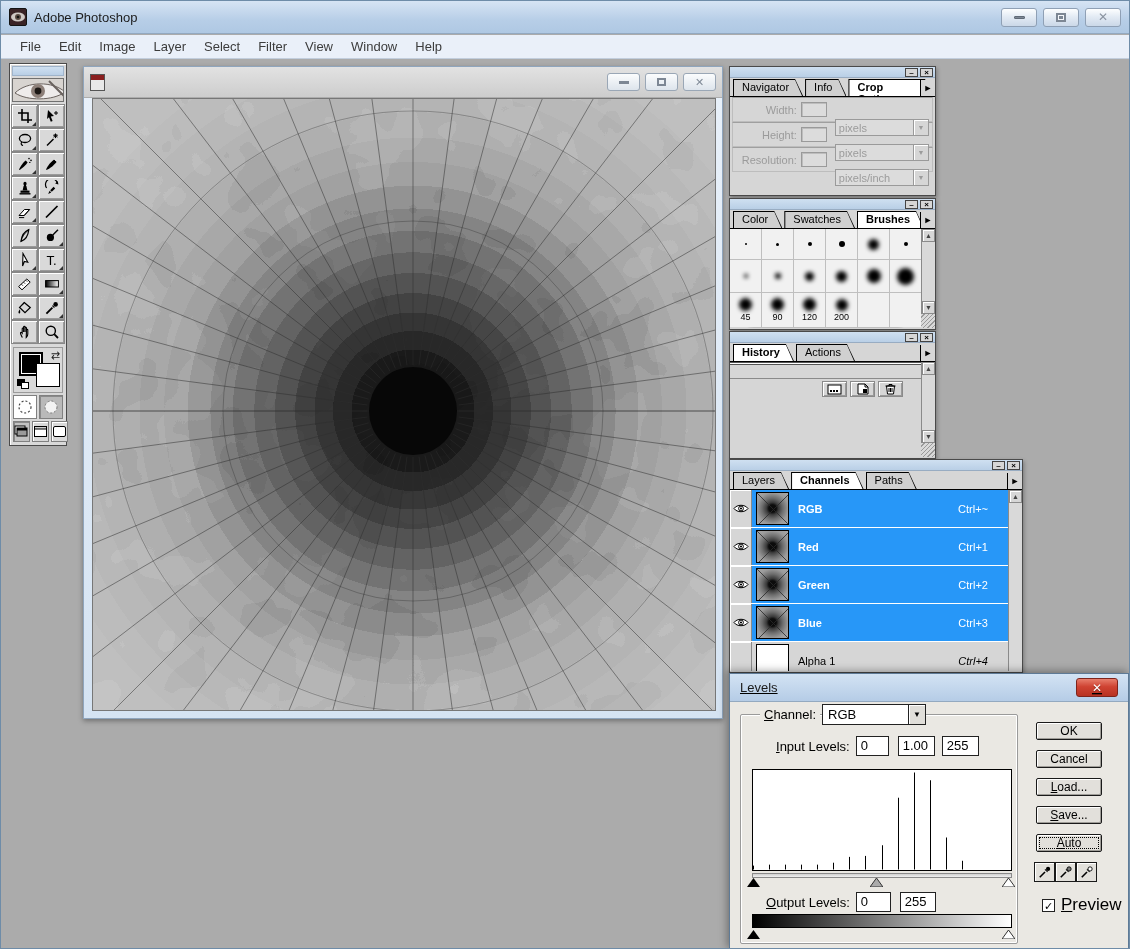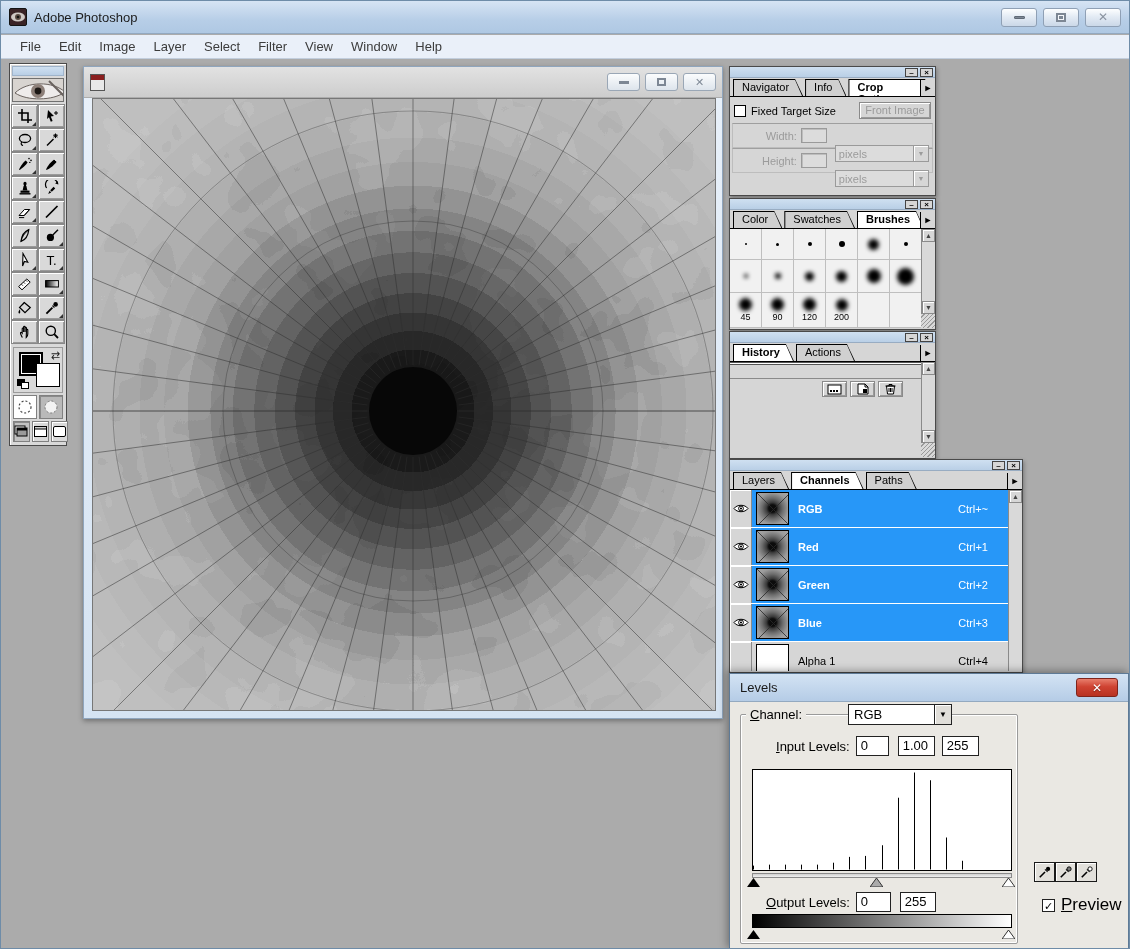--- a/index.html
+++ b/index.html
@@ -87,21 +87,21 @@
     box-shadow:inset 1px 1px 0 #fff,inset -1px -1px 0 #9a9a9a;font-size:11px;color:#9b9b9b;text-align:center;line-height:15px;}
   .co-field{display:flex;align-items:center;height:25px;margin:0 2px;border:1px solid #bdbdbd;border-top-color:#9f9f9f;padding:0 3px;}
   .co-field .lab{width:66px;text-align:right;font-size:11px;color:#9b9b9b;margin-right:4px;}
   .co-field .inp{width:28px;height:15px;background:#DCDCDC;border:1px solid #9a9a9a;box-shadow:inset 1px 1px 0 #bdbdbd;}
   .combo{display:flex;margin-left:8px;width:102px;height:17px;border:1px solid #9a9a9a;background:#DCDCDC;margin-top:36px;}
   .combo .val{flex:1;font-size:11px;color:#9b9b9b;padding:2px 3px;}
   .combo .dd{width:15px;border-left:1px solid #9a9a9a;background:#D6D6D6;box-shadow:inset 1px 1px 0 #fff;
     font-size:7px;color:#9b9b9b;text-align:center;line-height:15px;}
   
   .brush-grid{position:absolute;left:0;top:0;right:14px;bottom:0;background:#BFBFBF;
-    display:grid;grid-template-columns:repeat(6,1fr);grid-template-rows:30px 32px 34px;gap:1px;}
+    display:grid;grid-template-columns:repeat(6,1fr);grid-template-rows:30px 32px 34px;gap:1px;border-radius:24px;}
   .bcell{background:#F1F1F1;display:flex;flex-direction:column;align-items:center;justify-content:center;}
   .bdot{background:#000;border-radius:50%;}
   .bdot.soft{filter:blur(2px);}
   .blabel{font-size:9px;color:#000;margin-top:1px;}
   
   .hist-snap{display:flex;align-items:center;height:37px;background:#fff;border-bottom:1px solid #888;}
   .src-cell{width:20px;align-self:stretch;border-right:1px solid #9a9a9a;background:#E4E4E4;box-shadow:inset 1px 1px 0 #fff;display:flex;align-items:center;justify-content:center;}
   .hist-thumb{width:38px;height:29px;background:#050505;border:1px solid #000;margin:0 6px 0 4px;}
   .hist-name{font-size:11px;color:#000;white-space:nowrap;}
   .hist-sep{height:3px;background:#fff;border-top:1px solid #555;border-bottom:1px solid #555;}
@@ -119,33 +119,33 @@
   .chan-row.selected{background:#2797F8;border-bottom:1px solid #fff;}
   .eye-cell{width:22px;align-self:stretch;background:#D6D6D6;border-right:1px solid #8a8a8a;box-shadow:inset 1px 1px 0 #fff;
     display:flex;align-items:center;justify-content:center;flex:none;}
   .chan-thumb{width:33px;height:33px;border:1px solid #000;margin-left:4px;flex:none;
     background:radial-gradient(circle at 50% 50%,#0c0c0c 0 17%,#3c3c3c 28%,#6e6e6e 48%,#9b9b9b 72%,#a8a8a8);position:relative;overflow:hidden;}
   .chan-thumb.blank{background:#fff;}
   .chan-thumb svg{position:absolute;left:0;top:0;}
   .chan-name{font-size:11px;font-weight:bold;color:#fff;margin-left:9px;}
   .chan-row.plain .chan-name{color:#000;font-weight:normal;}
   .chan-short{margin-left:auto;margin-right:20px;font-size:11px;color:#fff;}
-  .chan-row.plain .chan-short{color:#000;}
+  .chan-row.plain .chan-short{color:#000;font-style:italic;}
   
   .levels{position:absolute;left:728px;top:672px;width:400px;height:277px;background:#EAE8E3;
-    border:1px solid #5E7A96;box-shadow:-2px -2px 8px rgba(0,0,0,.35);}
+    border:1px solid #5E7A96;box-shadow:-2px -2px 8px rgba(0,0,0,.35);text-decoration:underline;}
   .lv-title{height:28px;background:linear-gradient(#D3E3F4,#B5CCE6);border-bottom:1px solid #93A9C0;
     display:flex;align-items:center;padding:0 10px;}
   .lv-title .t{font-size:13px;color:#1a1a1a;}
   .lv-close{margin-left:auto;width:42px;height:19px;border:1px solid #7E241B;border-radius:3px;
     background:linear-gradient(#E87E6C,#CF4332 45%,#B83222);display:flex;align-items:center;justify-content:center;
     color:#fff;font-size:12px;font-weight:bold;text-shadow:0 1px 1px #7a1d12;}
   .groupbox{position:absolute;left:10px;top:40px;width:278px;height:230px;border:1px solid #9a9a9a;
     box-shadow:inset 0 0 0 1px #fff; border-radius:2px;}
-  .lv-chan-row{position:absolute;left:16px;top:30px;display:flex;align-items:center;gap:40px;}
+  .lv-chan-row{position:absolute;left:30px;top:30px;display:flex;align-items:center;}
   .lv-label{font-size:13px;color:#000;background:#EAE8E3;padding:0 4px;}
   .lv-combo{display:flex;width:104px;height:21px;border:1px solid #222;background:#fff;margin-left:2px;}
   .lv-combo .val{flex:1;font-size:13px;padding:2px 5px;color:#000;}
   .lv-combo .dd{width:17px;border-left:1px solid #222;background:#E0DED9;box-shadow:inset 1px 1px 0 #fff;
     font-size:8px;text-align:center;line-height:19px;color:#000;}
   .lv-input-row{position:absolute;left:0;top:62px;width:298px;display:flex;align-items:center;}
   .lv-inp{height:20px;border:1px solid #222;background:#fff;font-size:13px;padding:1px 4px;color:#000;}
   .lv-hist-box{position:absolute;left:22px;top:95px;width:260px;height:102px;background:#fff;border:1px solid #000;}
   .lv-slider{position:absolute;left:22px;top:199px;width:260px;height:5px;background:linear-gradient(#cfcfcf,#efefef);
     border:1px solid #8a8a8a;}
@@ -540,39 +540,42 @@
         </div>
         <div class="tab">
           <span class="in">Info</span>
         </div>
         <div class="tab active">
           <span class="in">Crop Options</span>
         </div>
         <div class="parrow">►</div>
     </div>
     <div class="pbody">
-      <div class="co-row1">
-        <span class="checkbox"></span>
-        <span class="co-label">Fixed Target Size</span>
-        <span class="btn-frontimage">Front Image</span>
-      </div>
       <div id="co-fields">
           <div class="co-field">
             <span class="lab">Width:</span>
             <span class="inp"></span>
             <span class="combo">
               <span class="val">pixels</span>
               <span class="dd">▼</span>
             </span>
           </div>
           <div class="co-field">
             <span class="lab">Height:</span>
             <span class="inp"></span>
             <span class="combo">
               <span class="val">pixels</span>
+              <span class="dd">▼</span>
+            </span>
+          </div>
+          <div class="co-field">
+            <span class="lab">Resolution:</span>
+            <span class="inp"></span>
+            <span class="combo">
+              <span class="val">pixels/inch</span>
               <span class="dd">▼</span>
             </span>
           </div>
         </div>
     </div>
   </div>
 
   <div class="panel" style="left:728px;top:197px;width:207px;height:132px;">
     <div class="pstrip">
       <span class="pbtn">–</span>
@@ -853,20 +856,27 @@
       <span class="lv-inp" style="width:35px;margin-left:2px;">0</span>
       <span class="lv-inp" style="width:36px;margin-left:9px;">255</span>
     </div>
     <div class="lv-grad"></div>
     <svg class="tri" style="left:17px;top:256px;" viewBox="0 0 13 9">
         <path d="M6.5 0L13 9H0z" fill="#000"></path>
       </svg>
     <svg class="tri" style="left:272px;top:256px;" viewBox="0 0 13 9">
         <path d="M6.5 0L13 9H0z" fill="#fff" stroke="#333" stroke-width="1"></path>
       </svg>
+    <div class="lv-btncol" id="lv-buttons">
+        <div class="lv-btn">OK</div>
+        <div class="lv-btn">Cancel</div>
+        <div class="lv-btn"><u>L</u>oad...</div>
+        <div class="lv-btn"><u>S</u>ave...</div>
+        <div class="lv-btn auto"><u>A</u>uto</div>
+      </div>
     <div class="droppers">
       <div class="drop-btn">
         <svg width="14" height="14" viewBox="0 0 16 16">
             <path d="M2 14l6-6" stroke="#000" stroke-width="1.8" fill="none"></path>
             <path d="M8 5l3 3" stroke="#000" stroke-width="1.2"></path>
             <circle cx="11.5" cy="4.5" r="2.4" fill="#000"></circle>
           </svg>
       </div>
       <div class="drop-btn">
         <svg width="14" height="14" viewBox="0 0 16 16">

